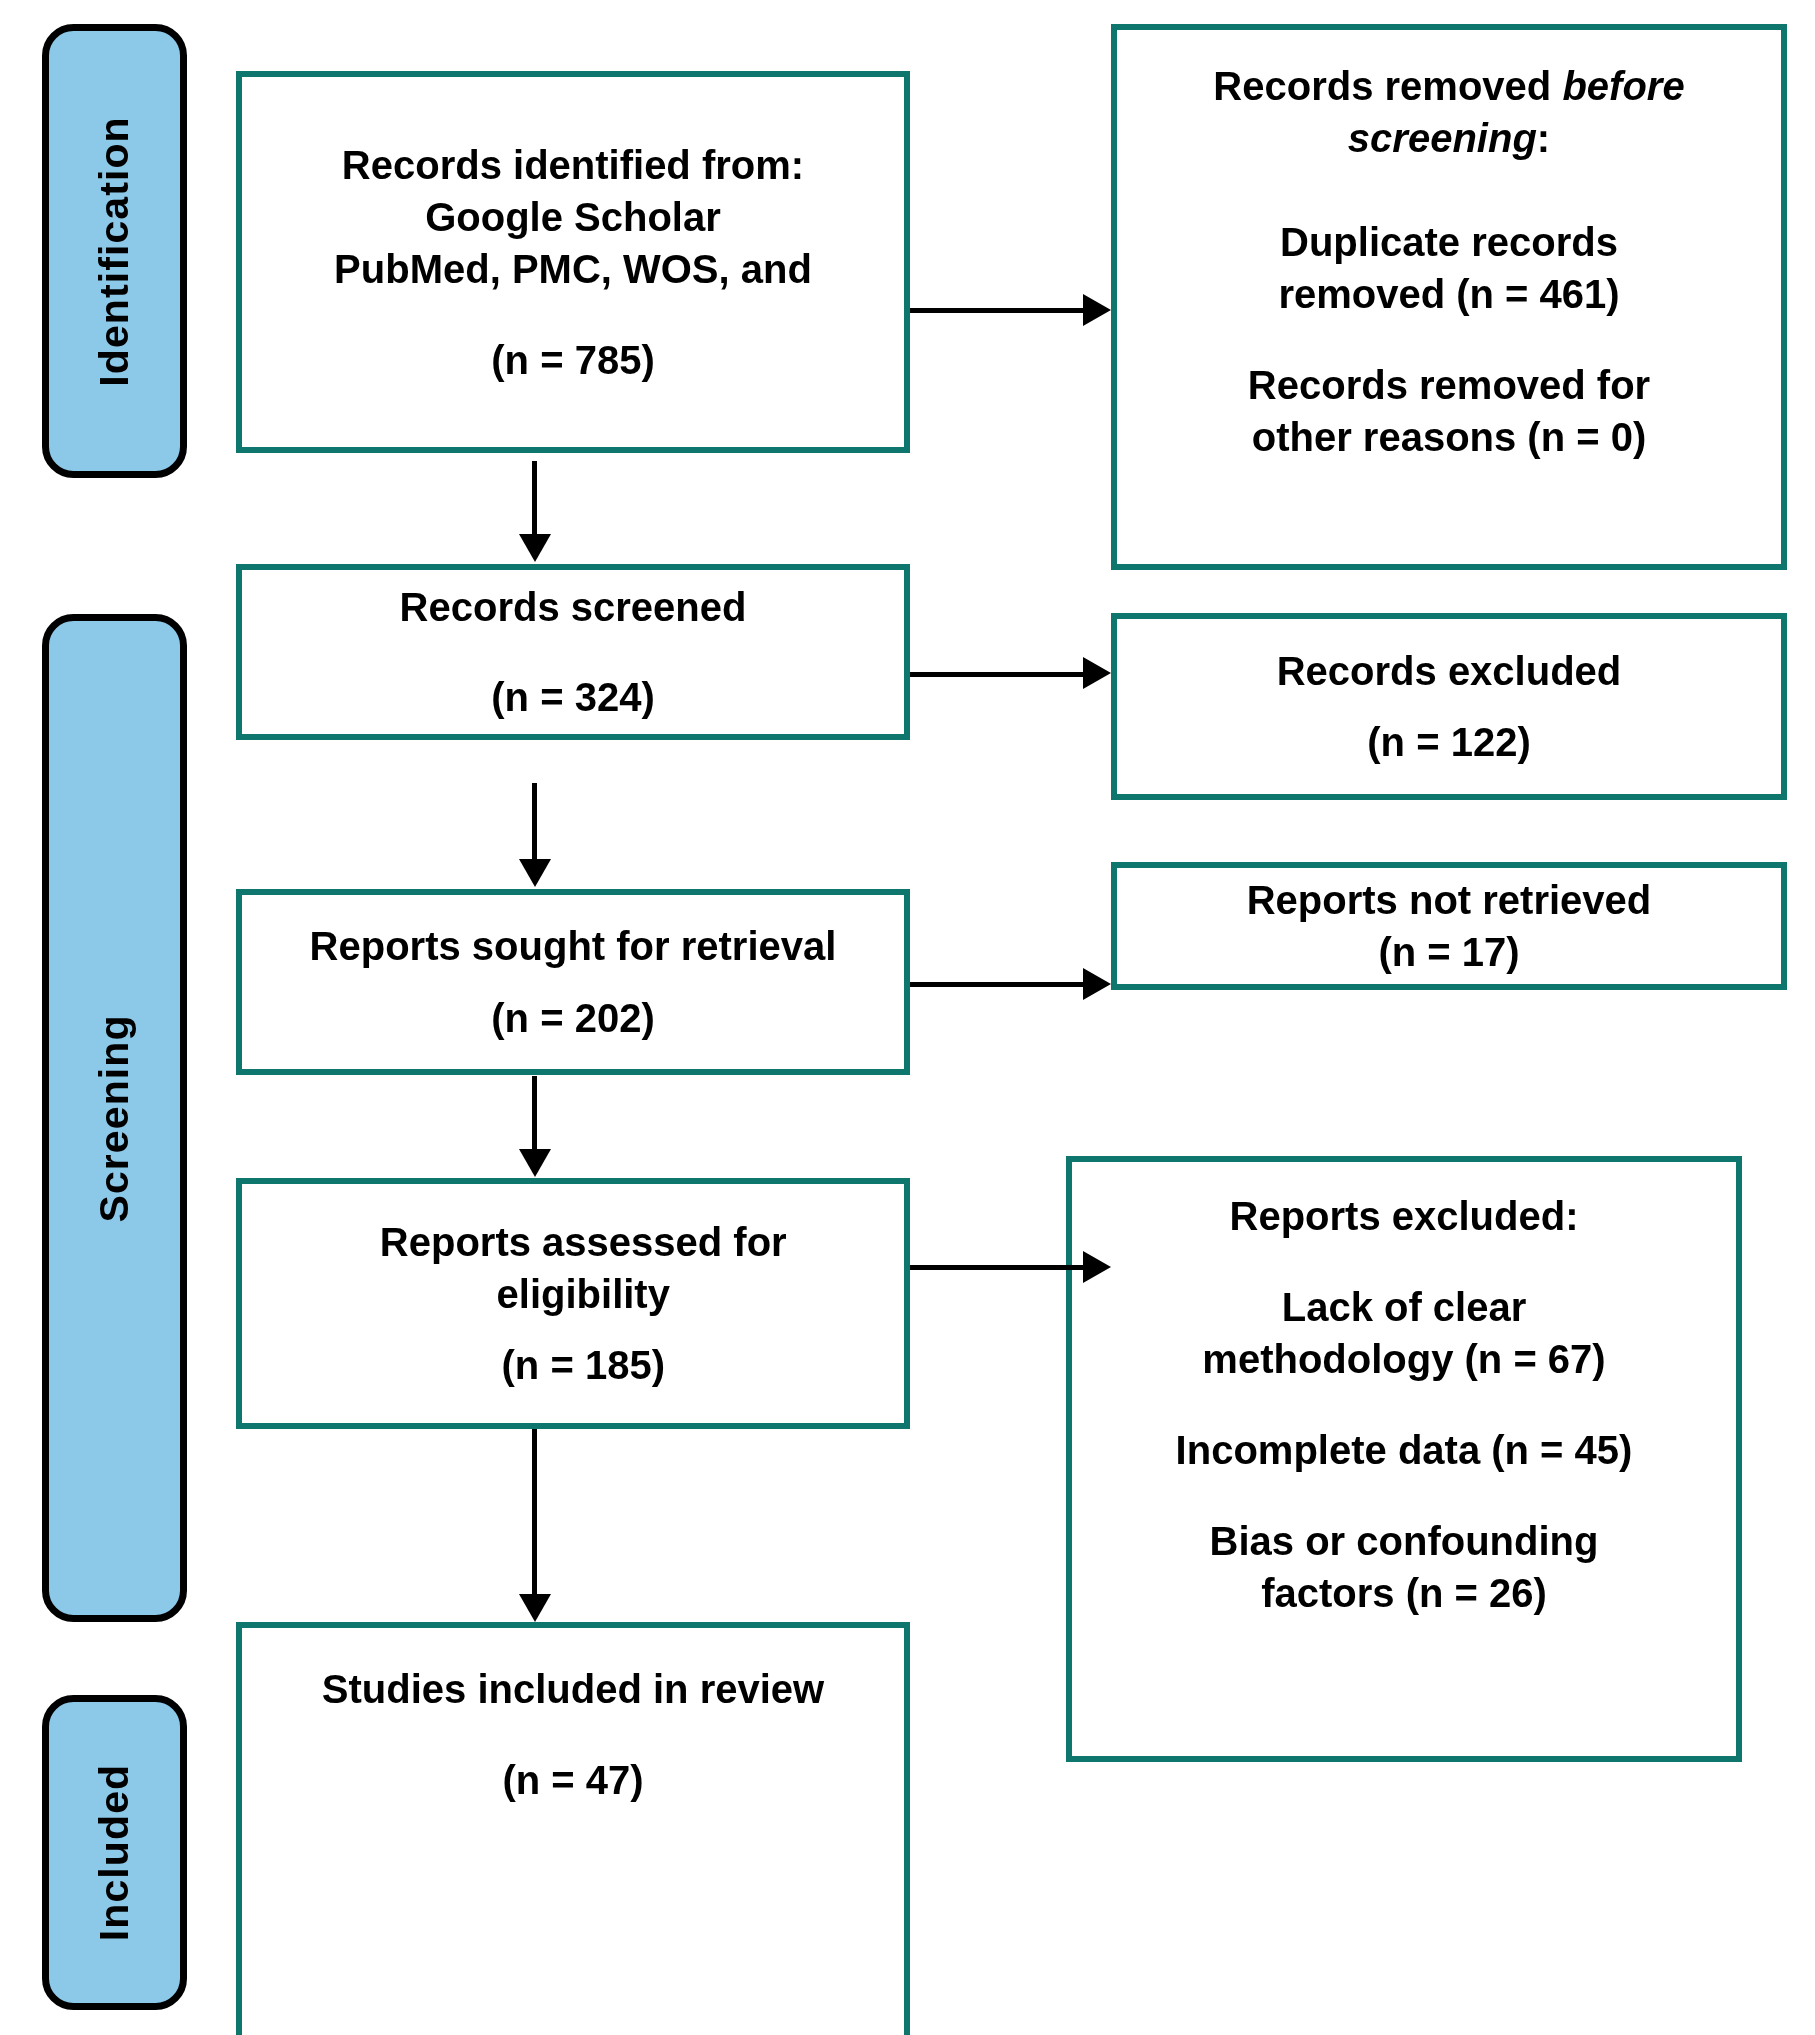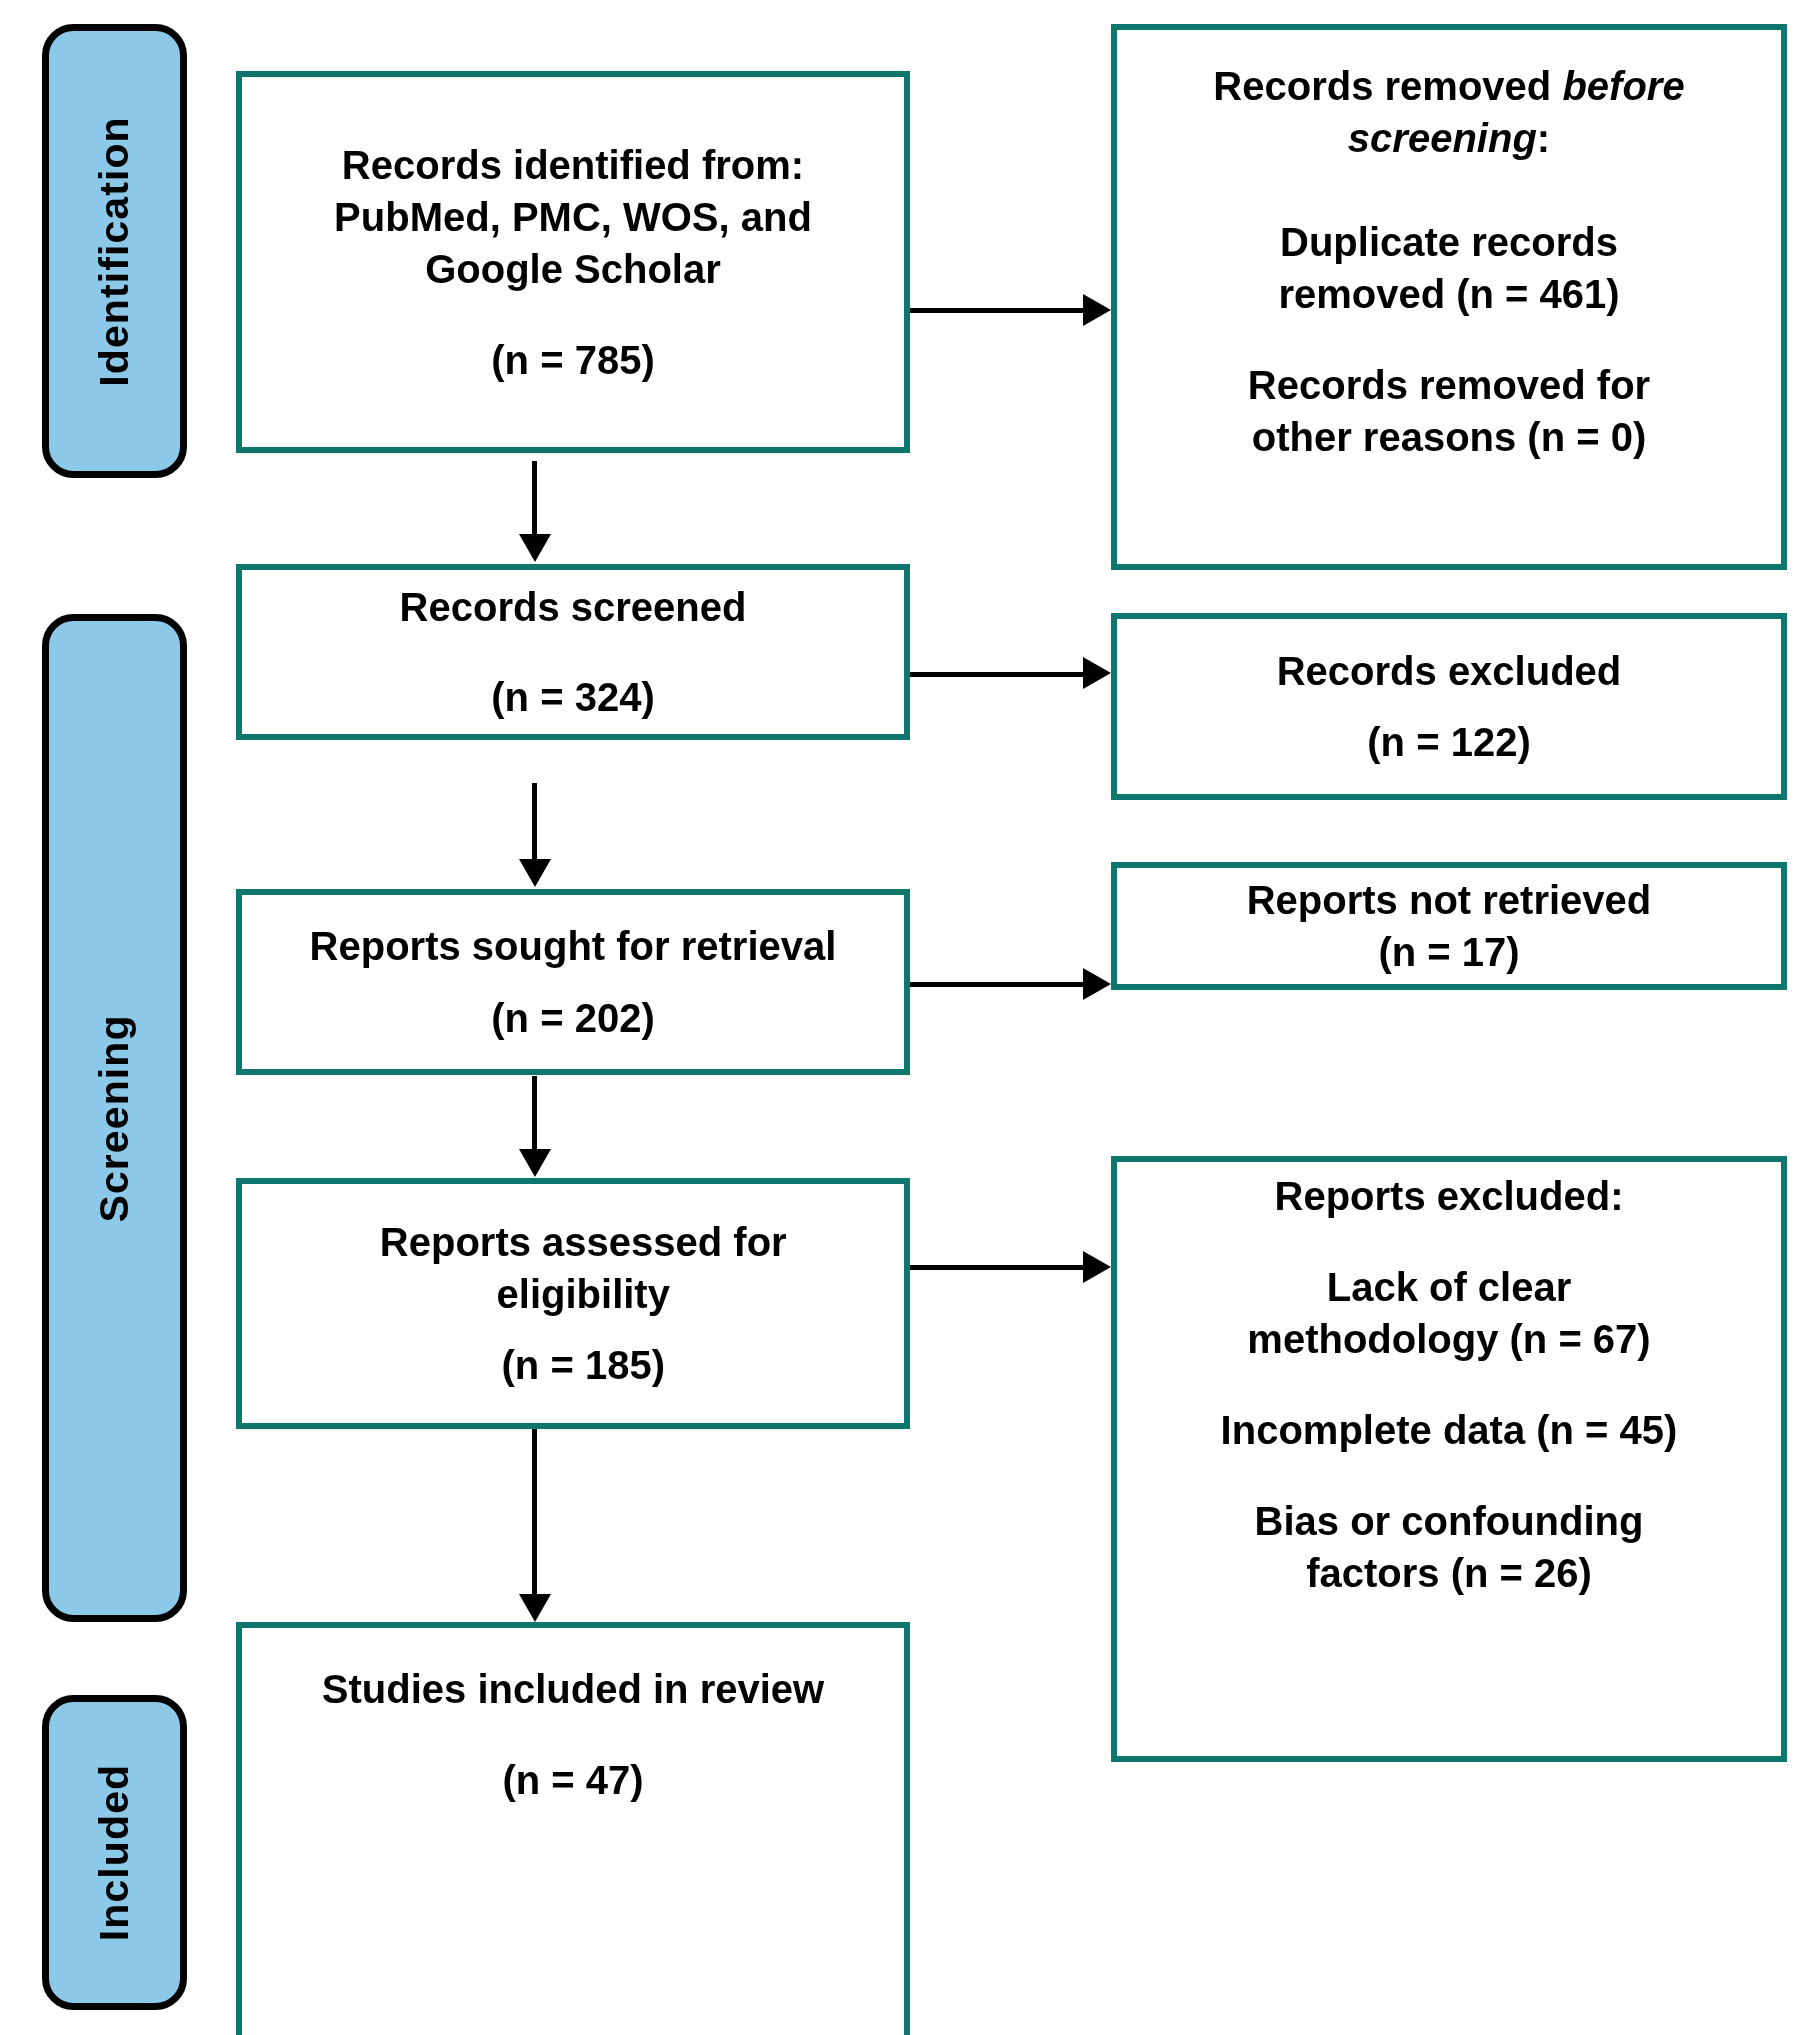--- a/index.html
+++ b/index.html
@@ -104,22 +104,22 @@
   <div class="stage-pill" style="left:42px; top:614px; width:145px; height:1008px;">
     <span class="stage-label">Screening</span>
   </div>
 
   <div class="stage-pill" style="left:42px; top:1695px; width:145px; height:315px;">
     <span class="stage-label">Included</span>
   </div>
 
   <div class="flow-box" style="left:236px; top:71px; width:674px; height:382px;">
     <div class="line">Records identified from:</div>
+    <div class="line">Google Scholar</div>
     <div class="line">PubMed, PMC, WOS, and</div>
-    <div class="line">Google Scholar</div>
     <div class="gap-md"></div>
     <div class="line">(n = 785)</div>
   </div>
 
   <div class="flow-box" style="left:236px; top:564px; width:674px; height:176px;">
     <div class="line">Records screened</div>
     <div class="gap-md"></div>
     <div class="line">(n = 324)</div>
   </div>
 
@@ -158,21 +158,21 @@
     <div class="gap-sm"></div>
     <div class="line">(n = 122)</div>
   </div>
 
   <div class="flow-box" style="left:1111px; top:862px; width:676px; height:128px;">
     <div class="line">Reports not retrieved</div>
     <div class="gap-sm"></div>
     <div class="line">(n = 17)</div>
   </div>
 
-  <div class="flow-box" style="left:1111px; top:1156px; width:676px; height:606px; justify-content:flex-start; padding-top:8px;">
+  <div class="flow-box" style="left:1066px; top:1156px; width:676px; height:606px; justify-content:flex-start; padding-top:28px;">
     <div class="line">Reports excluded:</div>
     <div class="gap-md"></div>
     <div class="line">Lack of clear</div>
     <div class="line">methodology (n = 67)</div>
     <div class="gap-md"></div>
     <div class="line">Incomplete data (n = 45)</div>
     <div class="gap-md"></div>
     <div class="line">Bias or confounding</div>
     <div class="line">factors (n = 26)</div>
   </div>

